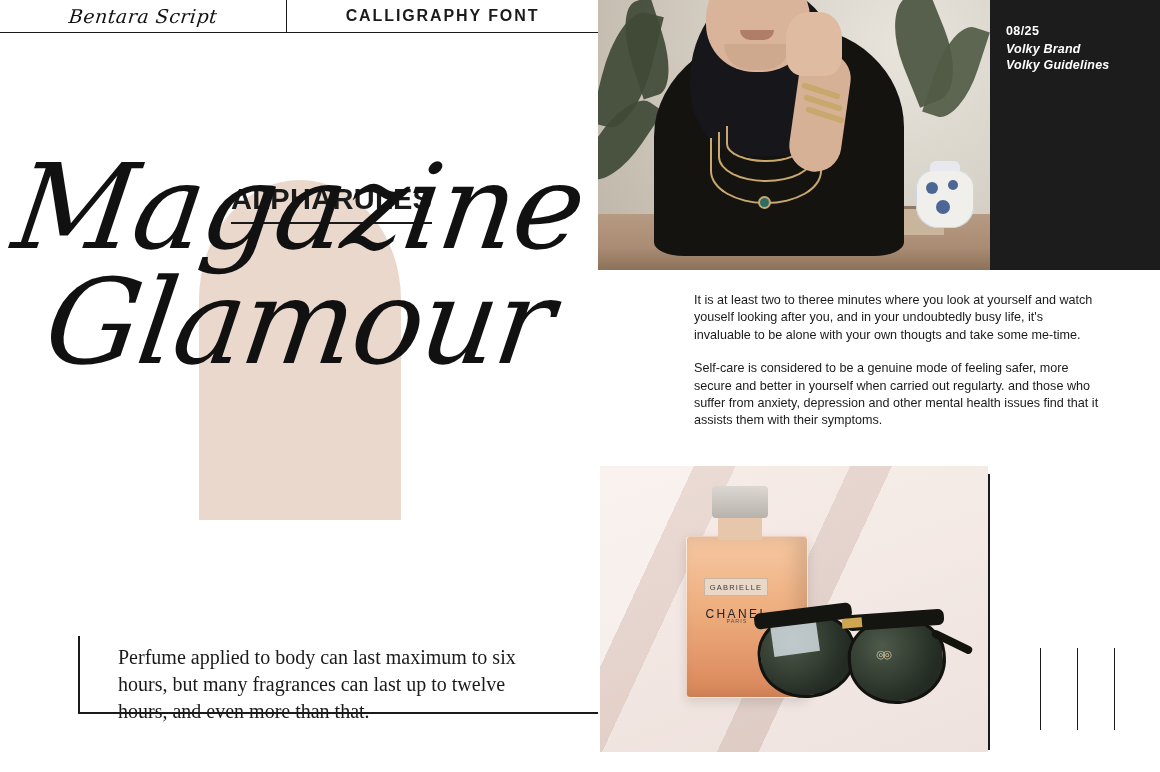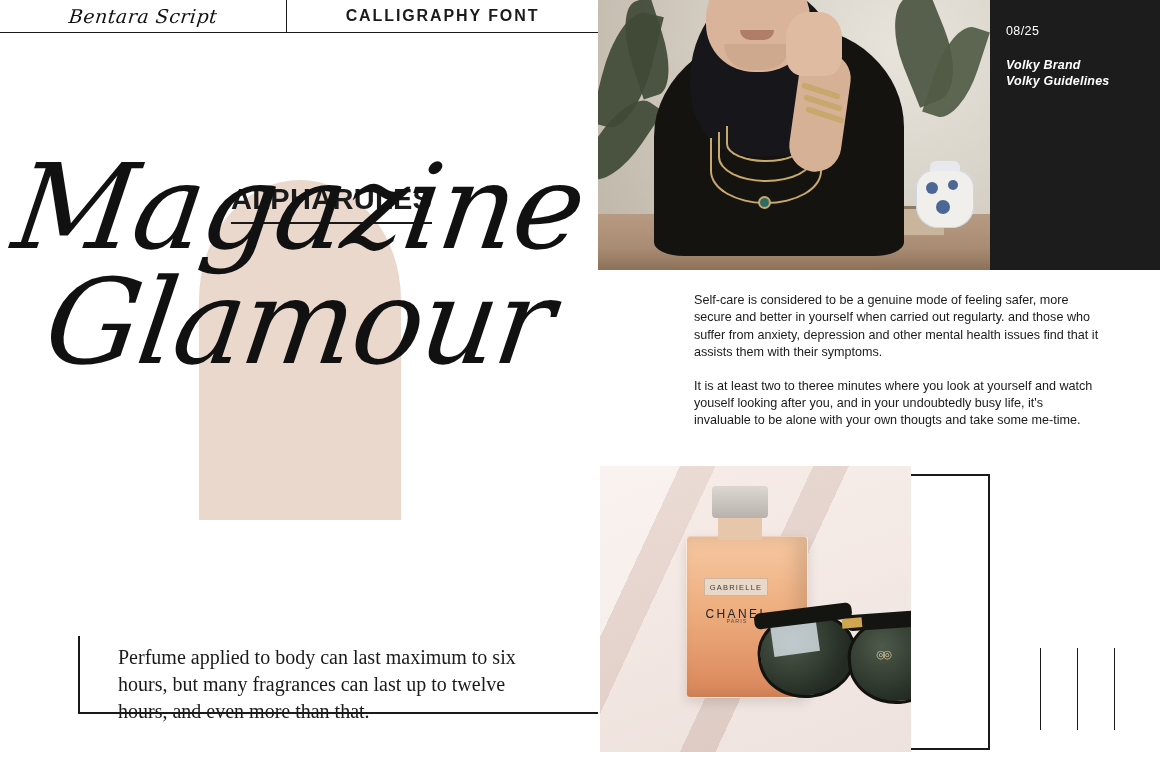--- a/index.html
+++ b/index.html
@@ -332,23 +332,23 @@
     background: #1c1c1c;
   }
   .sidebar-text {
     position: absolute;
     left: 16px;
     top: 24px;
     color: #ffffff;
   }
   .sidebar-page {
     font-size: 12.5px;
-    font-weight: 400;
+    font-weight: 700;
     letter-spacing: 0.4px;
-    margin-bottom: 20px;
+    margin-bottom: 4px;
   }
   .sidebar-brand-1,
   .sidebar-brand-2 {
     font-size: 12.5px;
     font-weight: 700;
     font-style: italic;
     letter-spacing: 0.2px;
     line-height: 1.25;
   }
 
@@ -372,21 +372,21 @@
     top: 474px;
     width: 382px;
     height: 276px;
     border: 2px solid #1a1a1a;
     box-sizing: border-box;
   }
   .product-photo {
     position: absolute;
     left: 600px;
     top: 466px;
-    width: 311px;
+    width: 388px;
     height: 286px;
     overflow: hidden;
     background: linear-gradient(160deg,#f3e3dc 0%, #eddcd5 40%, #e3cfc8 100%);
   }
   .cloth {
     position: absolute;
     inset: 0;
     background:
       linear-gradient(115deg, rgba(255,255,255,0.55) 0 18%, rgba(0,0,0,0.03) 18% 26%, rgba(255,255,255,0.35) 26% 48%, rgba(0,0,0,0.04) 48% 56%, rgba(255,255,255,0.4) 56% 100%);
   }
@@ -581,22 +581,22 @@
 
 <div class="sidebar-dark">
   <div class="sidebar-text">
     <div class="sidebar-page">08/25</div>
     <div class="sidebar-brand-1">Volky Brand</div>
     <div class="sidebar-brand-2">Volky Guidelines</div>
   </div>
 </div>
 
 <div class="body-copy">
+  <p>It is at least two to theree minutes where you look at yourself and watch youself looking after you, and in your undoubtedly busy life, it's invaluable to be alone with your own thougts and take some me-time.</p>
   <p>Self-care is considered to be a genuine mode of feeling safer, more secure and better in yourself when carried out regularty. and those who suffer from anxiety, depression and other mental health issues find that it assists them with their symptoms.</p>
-  <p>It is at least two to theree minutes where you look at yourself and watch youself looking after you, and in your undoubtedly busy life, it's invaluable to be alone with your own thougts and take some me-time.</p>
 </div>
 
 <div class="product-frame"></div>
 <div class="product-photo">
   <div class="cloth"></div>
   <div class="bottle"></div>
   <div class="bottle-neck"></div>
   <div class="bottle-cap"></div>
   <div class="brand-plate">GABRIELLE</div>
   <div class="brand-name">CHANEL</div>

